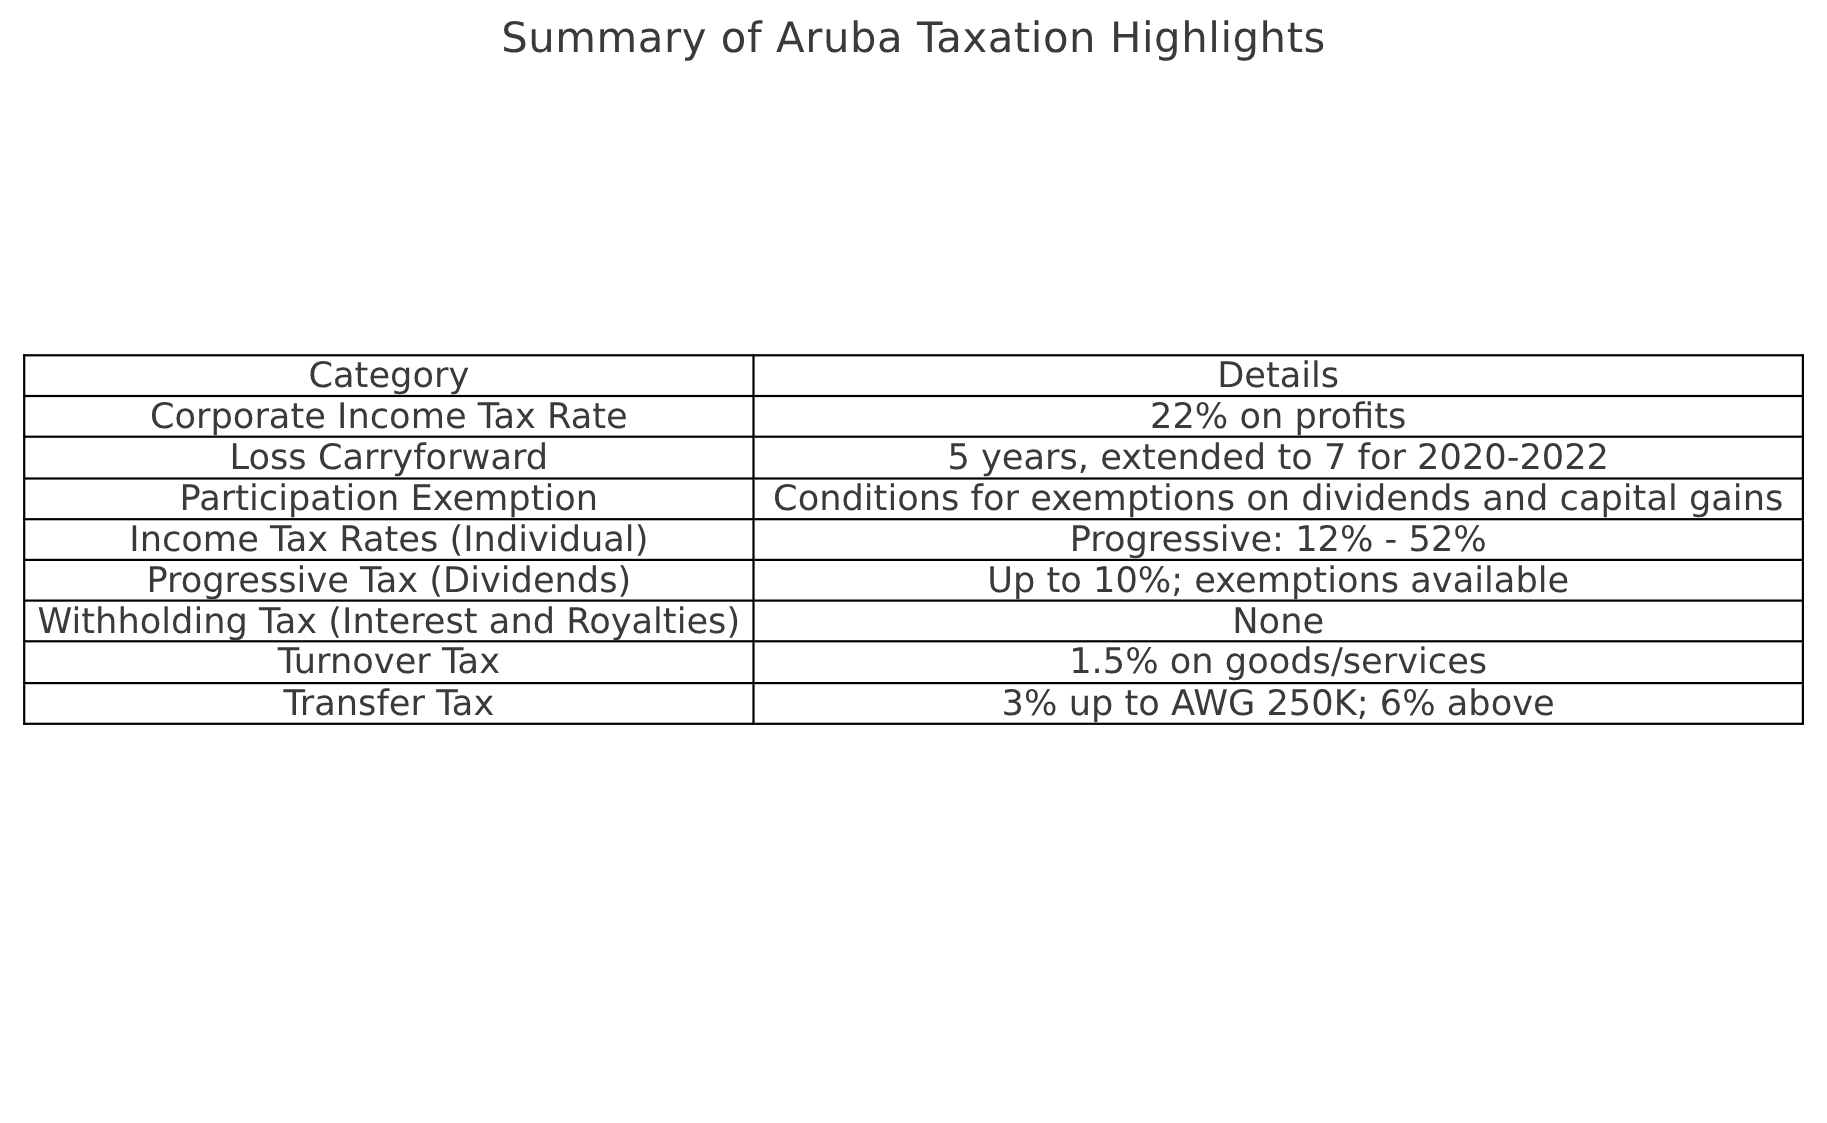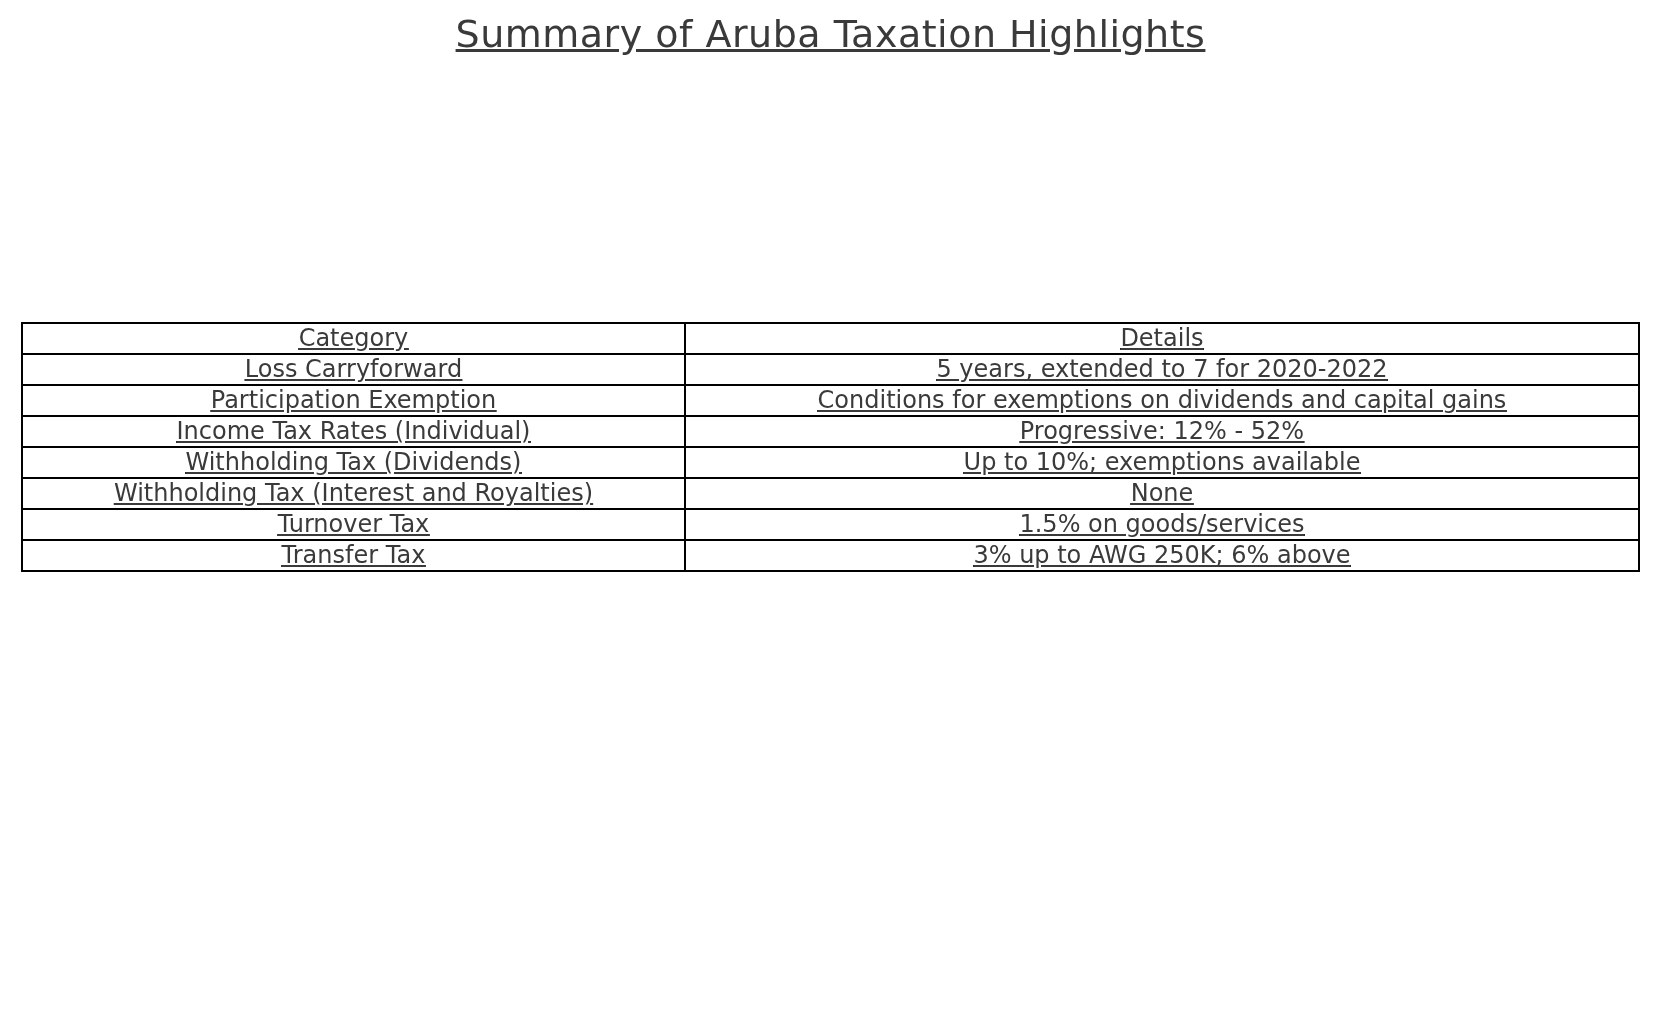--- a/index.html
+++ b/index.html
@@ -1,20 +1,20 @@
 <!DOCTYPE html>
 <html style="--text-color: #3a3a3a; --border-color: #000000; --bg-color: #ffffff;"><head>
 <meta charset="utf-8">
 <style>
   :root {
     --text-color: #3a3a3a;
     --border-color: #000000;
     --bg-color: #ffffff;
   }
-  * { margin: 0; padding: 0; box-sizing: border-box; text-decoration: underline; }
+  * { margin: 0; padding: 0; box-sizing: border-box; }
   html, body {
     background: var(--bg-color);
     font-family: "DejaVu Sans", "Liberation Sans", sans-serif;
   }
   .figure {
     position: relative;
     width: 1661px;
     height: 1021px;
     background: var(--bg-color);
     overflow: hidden;
@@ -41,21 +41,21 @@
   }
   table.tax-table col.col-category { width: 41%; }
   table.tax-table col.col-details  { width: 59%; }
   table.tax-table th,
   table.tax-table td {
     border: 2px solid var(--border-color);
     height: 31px;
     padding: 0 6px;
     text-align: center;
     vertical-align: middle;
-    font-size: 24px;
+    font-size: 32px;
     font-weight: 400;
     color: var(--text-color);
     line-height: 1.1;
     white-space: nowrap;
     overflow: hidden;
   }
 </style>
 </head>
 <body>
 
@@ -68,33 +68,37 @@
       <col class="col-details">
     </colgroup>
     <thead>
       <tr>
           <th>Category</th>
           <th>Details</th>
         </tr>
     </thead>
     <tbody>
         <tr>
+          <td>Corporate Income Tax Rate</td>
+          <td>22% on profits</td>
+        </tr>
+        <tr>
           <td>Loss Carryforward</td>
           <td>5 years, extended to 7 for 2020-2022</td>
         </tr>
         <tr>
           <td>Participation Exemption</td>
           <td>Conditions for exemptions on dividends and capital gains</td>
         </tr>
         <tr>
           <td>Income Tax Rates (Individual)</td>
           <td>Progressive: 12% - 52%</td>
         </tr>
         <tr>
-          <td>Withholding Tax (Dividends)</td>
+          <td>Progressive Tax (Dividends)</td>
           <td>Up to 10%; exemptions available</td>
         </tr>
         <tr>
           <td>Withholding Tax (Interest and Royalties)</td>
           <td>None</td>
         </tr>
         <tr>
           <td>Turnover Tax</td>
           <td>1.5% on goods/services</td>
         </tr>

